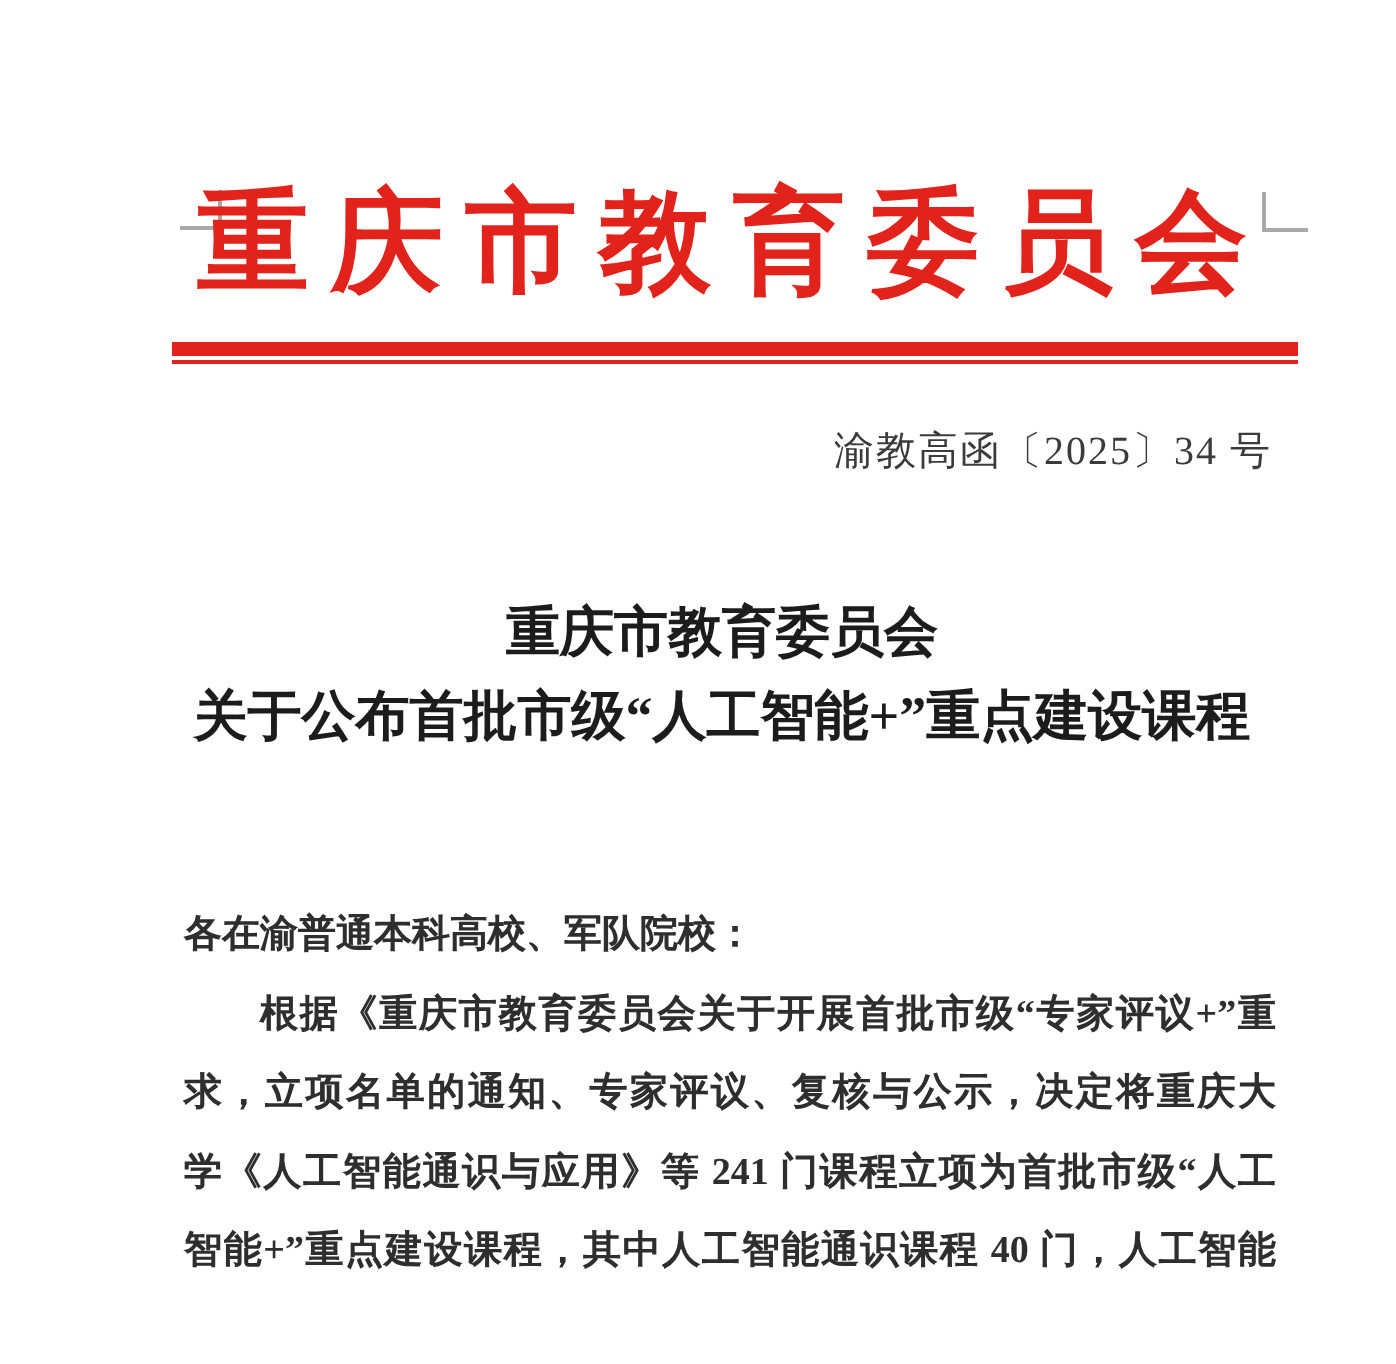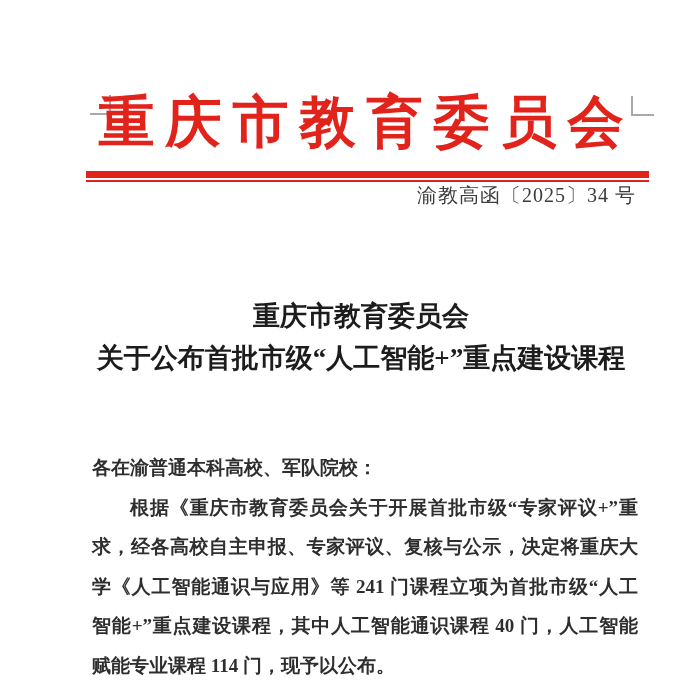--- a/index.html
+++ b/index.html
@@ -49,21 +49,21 @@
     background: linear-gradient(
       to bottom,
       #e1231b 0px, #e1231b 7px,
       #ffffff 7px, #ffffff 9px,
       #e1231b 9px, #e1231b 11px
     );
   }
 
   .doc-number {
     position: absolute;
-    left: 0; right: 70px; top: 165px;
+    left: 0; right: 70px; top: 196px;
     text-align: right;
     font-size: 20px;
     line-height: 28px;
     color: #3b3b3b;
     letter-spacing: 1px;
   }
 
   .title-block {
     position: absolute;
     left: 0; right: 0; top: 277px;
@@ -109,19 +109,18 @@
   <div class="doc-number">渝教高函〔2025〕34 号</div>
 
   <div class="title-block">
     <div>重庆市教育委员会</div>
     <div>关于公布首批市级“人工智能+”重点建设课程</div>
   </div>
 
   <div class="body-block">
     <div class="body-line">各在渝普通本科高校、军队院校：</div>
     <div class="body-line justify indent">根据《重庆市教育委员会关于开展首批市级“专家评议+”重</div>
-    <div class="body-line justify">求，经各高校自主申报、专家评议、复核与公示，决定将重庆大</div>
+    <div class="body-line justify">求，立项名单的通知、专家评议、复核与公示，决定将重庆大</div>
     <div class="body-line justify">学《人工智能通识与应用》等 241 门课程立项为首批市级“人工</div>
     <div class="body-line justify">智能+”重点建设课程，其中人工智能通识课程 40 门，人工智能</div>
-    <div class="body-line">赋能专业课程 114 门，现予以公布。</div>
   </div>
 
 </div>
 
 </body></html>

